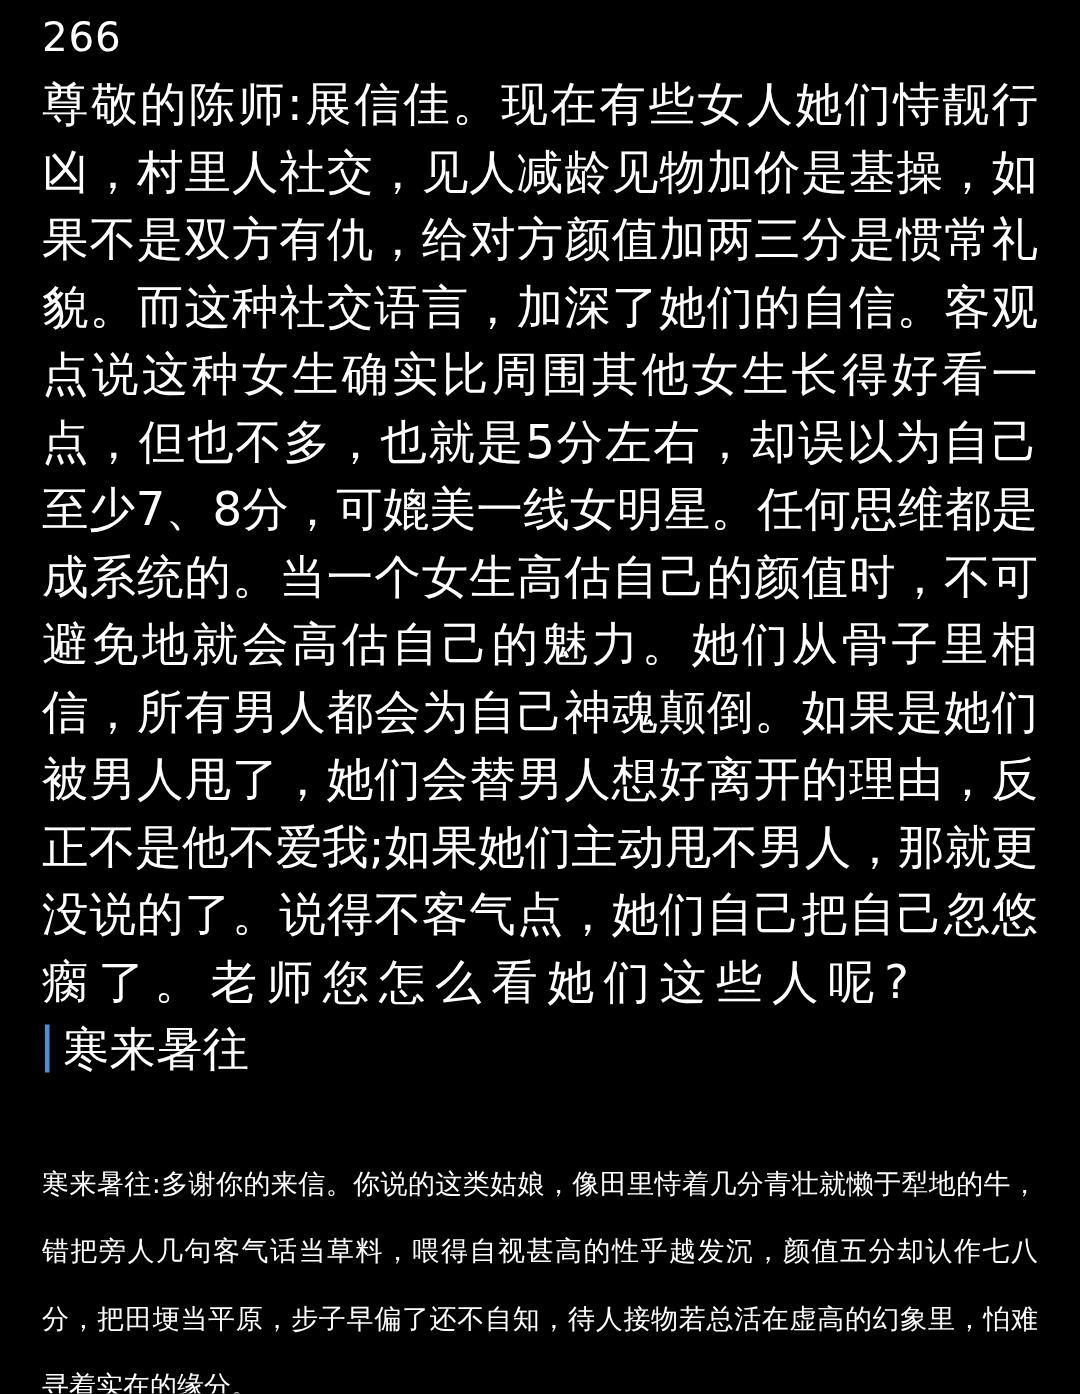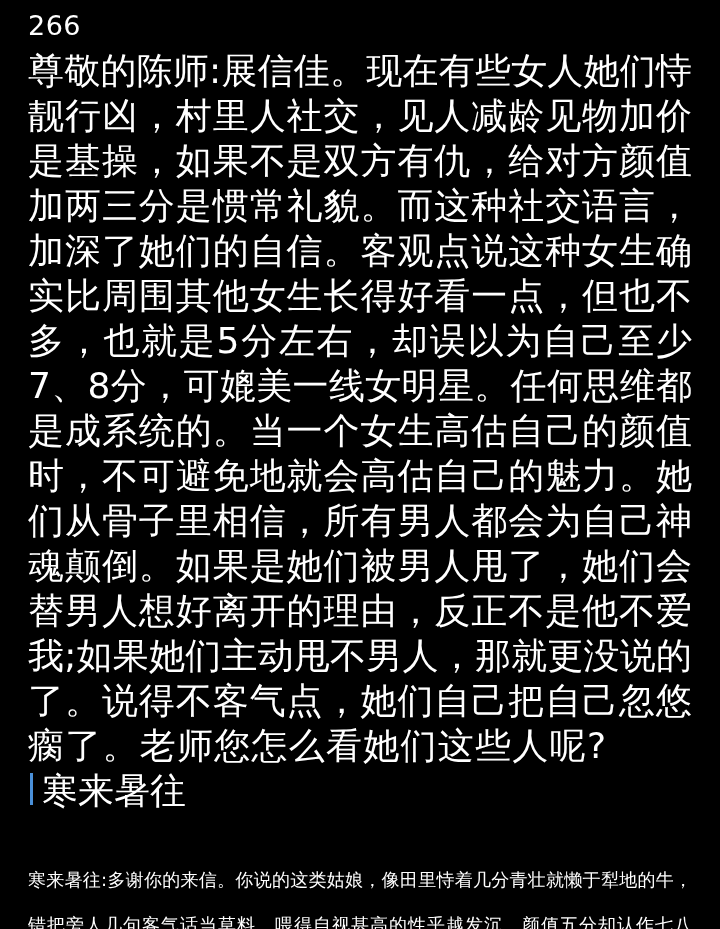--- a/index.html
+++ b/index.html
@@ -24,21 +24,21 @@
   }
   .page-number {
     font-size: 27px;
     line-height: 40px;
     font-weight: 400;
     color: #ffffff;
     letter-spacing: 0.5px;
     margin-bottom: 2px;
   }
   .letter-body {
-    font-size: 36px;
+    font-size: 31px;
     line-height: 45px;
     color: #ffffff;
     text-align: justify;
     text-justify: inter-ideograph;
     word-break: break-all;
     letter-spacing: 0px;
   }
   .signature-wrap {
     display: inline-block;
     position: relative;

